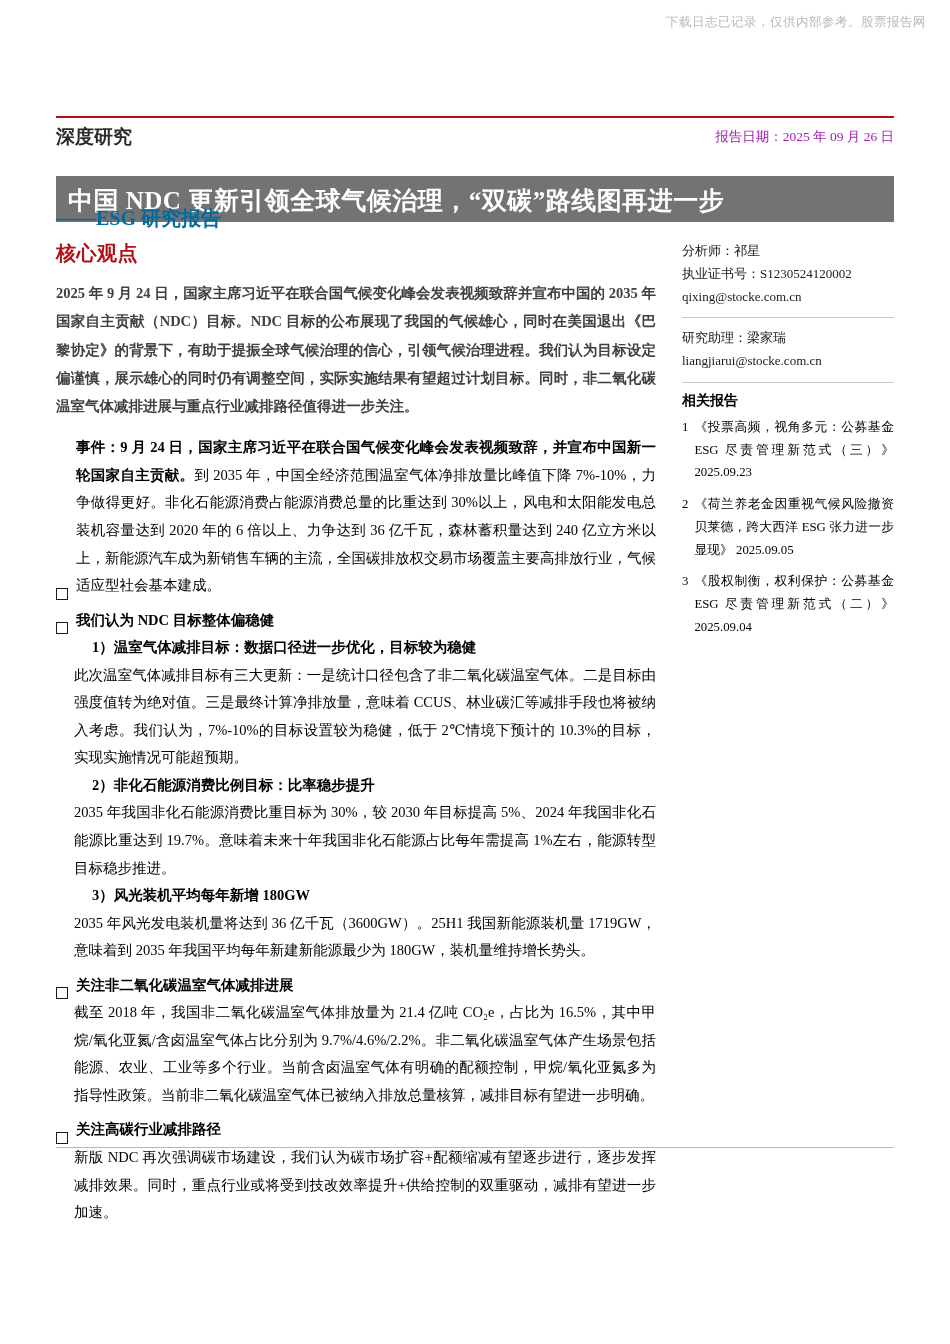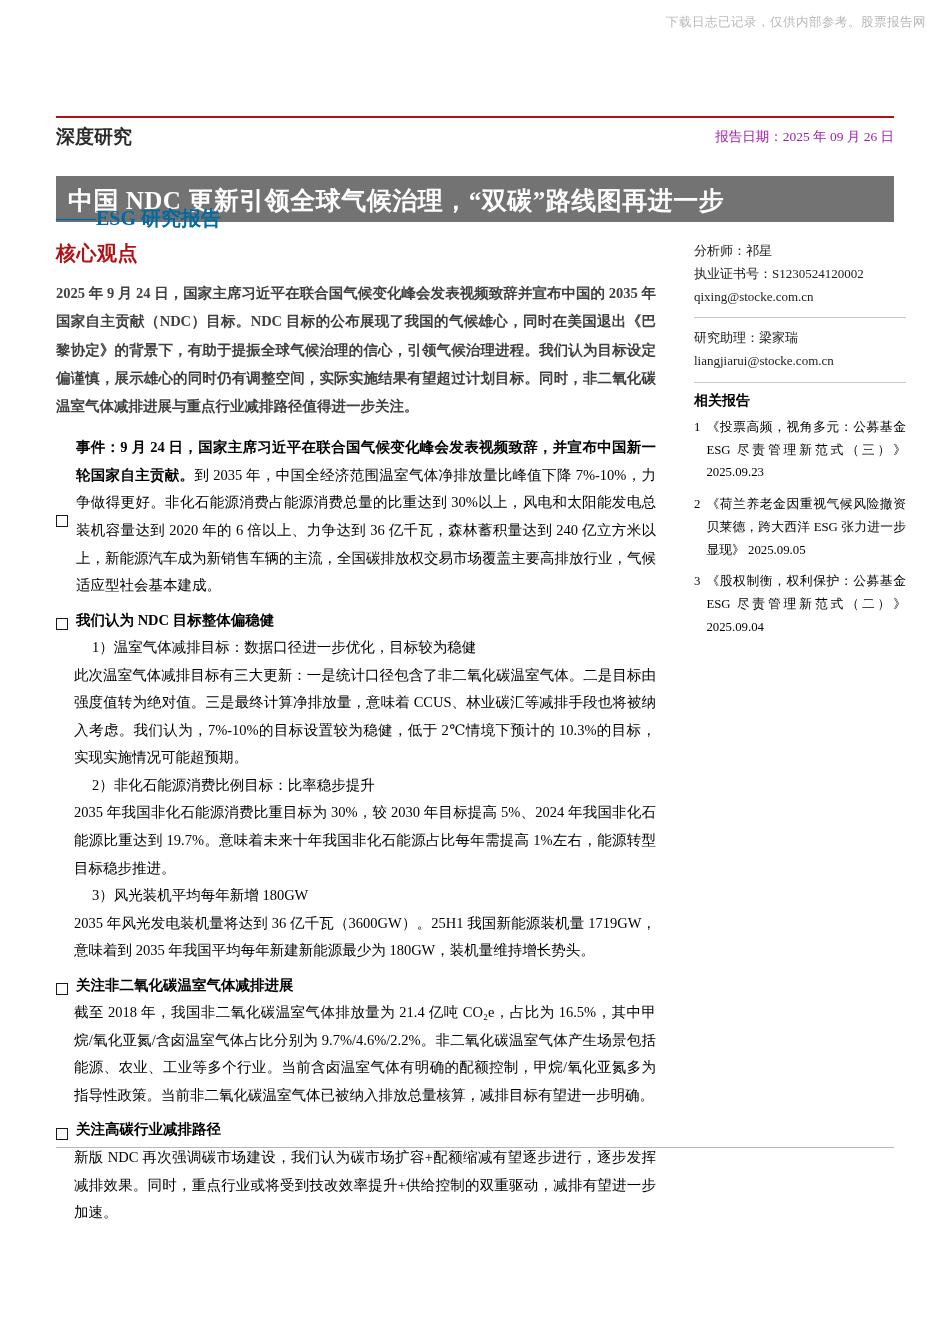--- a/index.html
+++ b/index.html
@@ -164,21 +164,20 @@
     position: absolute;
     left: 0;
     top: 0;
     width: 600px;
   }
   .col-right {
     position: absolute;
     left: 626px;
     top: 0;
     width: 212px;
-    margin-left: 12px;
   }
   h2.core {
     font-size: 20px;
     font-weight: bold;
     color: #b01116;
     margin: 0 0 10px 0;
     letter-spacing: 0.5px;
   }
   .abstract {
     color: #404040;
@@ -186,21 +185,21 @@
     font-size: 14.5px;
     line-height: 1.95;
     text-align: justify;
     margin: 12px 0 14px 0;
   }
   .bullet-block {
     margin-bottom: 2px;
   }
   .bullet-head {
     display: flex;
-    align-items: center;
+    align-items: flex-end;
     gap: 8px;
     font-weight: bold;
     font-size: 14.5px;
     line-height: 1.9;
     margin-top: 7px;
   }
   .bullet-box {
     flex: none;
     width: 10px;
     height: 10px;
@@ -211,21 +210,21 @@
     text-align: justify;
     flex: 1;
   }
   .para {
     font-size: 14.5px;
     line-height: 1.9;
     text-align: justify;
     margin: 0 0 0 18px;
   }
   .para.bold {
-    font-weight: normal;
+    font-weight: bold;
     margin-left: 36px;
   }
   
   .analyst-block {
     font-size: 13px;
     line-height: 1.75;
     color: #1a1a1a;
   }
   .analyst-block .row {
     white-space: nowrap;

